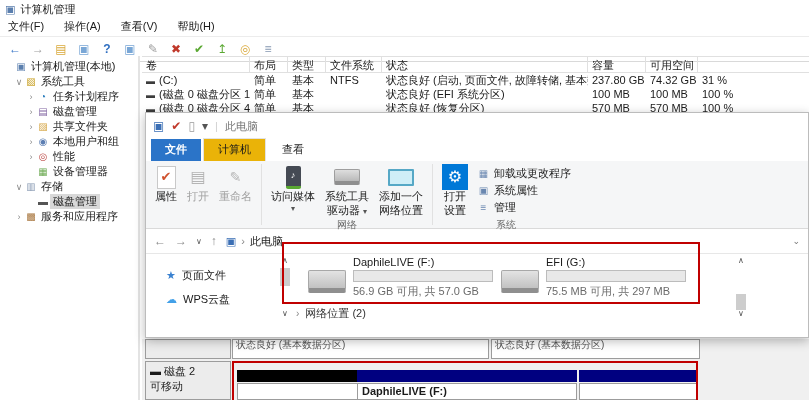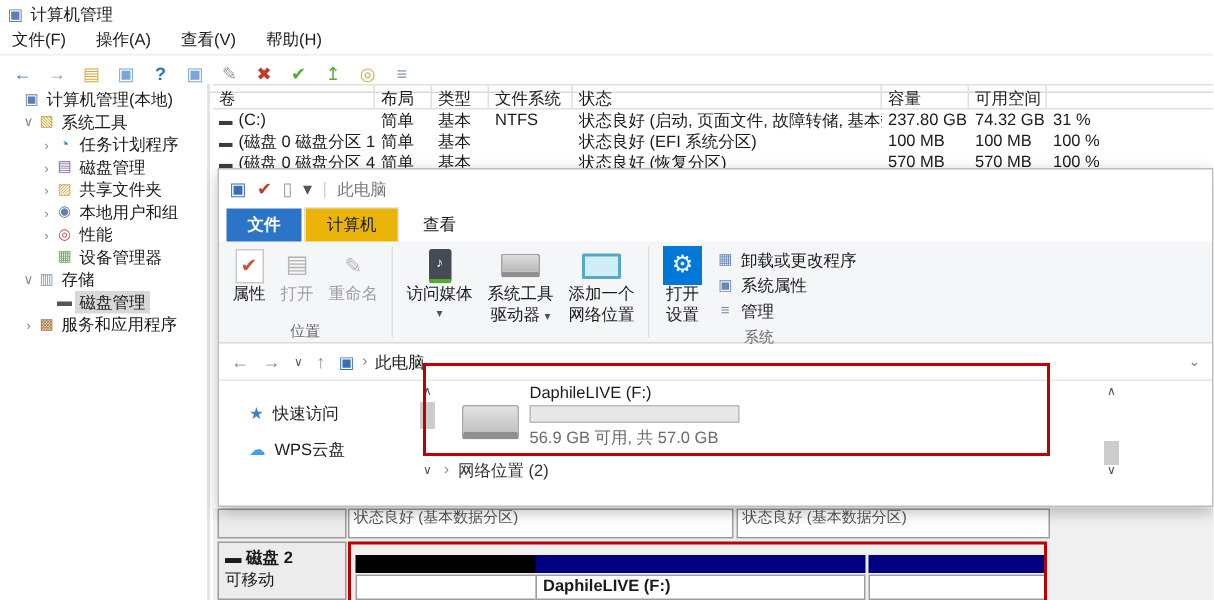--- a/index.html
+++ b/index.html
@@ -219,21 +219,21 @@
 <div class="abs disk-pane">
   <div class="dp-label" style="left:3px;top:0;width:86px;height:20px"></div>
   <div class="dp-block" style="left:90px;top:0;width:257px;height:20px">
     <div style="padding:0 3px;color:#555;font-size:10px;margin-top:-2px">状态良好 (基本数据分区)</div>
   </div>
   <div class="dp-block" style="left:349px;top:0;width:209px;height:20px">
     <div style="padding:0 3px;color:#555;font-size:10px;margin-top:-2px">状态良好 (基本数据分区)</div>
   </div>
 
   <div class="dp-label" style="left:3px;top:22px;width:86px;height:39px;padding:2px 4px">
-    <div style="font-weight:bold"><span>▬</span> <span>磁盘 2</span></div>
+    <div style="font-weight:normal"><span>▬</span> <span>磁盘 2</span></div>
     <div>可移动</div>
   </div>
   <div class="dp-bar" style="left: 95px; top: 31px; width: 121px; background: rgb(0, 0, 0);"></div>
   <div class="dp-block" style="left:95px;top:44px;width:121px;height:17px"></div>
   <div class="dp-bar" style="left: 215px; top: 31px; width: 220px; background: rgb(0, 0, 128);"></div>
   <div class="dp-block" style="left:215px;top:44px;width:220px;height:17px">
     <div style="padding:1px 4px;font-weight:bold">DaphileLIVE  (F:)</div>
   </div>
   <div class="dp-bar" style="left: 437px; top: 31px; width: 118px; background: rgb(0, 0, 128);"></div>
   <div class="dp-block" style="left:437px;top:44px;width:118px;height:17px"></div>
@@ -270,21 +270,20 @@
             </span>
           <span>打开</span>
         </div>
         <div class="rbtn disabled">
           <span class="ric">
               <span class="ic-rename">✎</span>
             </span>
           <span>重命名</span>
         </div>
       </div>
-      <div class="rg-label">位置</div>
     </div>
     <div class="rg-sep"></div>
     <div class="rg">
       <div class="rg-items">
         <div class="rbtn">
           <span class="ric">
               <span class="ic-media">♪</span>
             </span>
           <span>访问媒体</span>
           <span class="dd">▾</span>
@@ -297,20 +296,21 @@
           <span><span>驱动器</span> <span class="dd">▾</span></span>
         </div>
         <div class="rbtn">
           <span class="ric">
               <span class="ic-monitor"></span>
             </span>
           <span>添加一个</span>
           <span>网络位置</span>
         </div>
       </div>
+      <div class="rg-label">网络</div>
     </div>
     <div class="rg-sep"></div>
     <div class="rg">
       <div class="rg-items">
         <div class="rbtn">
           <span class="ric">
               <span class="ic-settings" style="background: rgb(0, 120, 215);">⚙</span>
             </span>
           <span>打开</span>
           <span>设置</span>
@@ -344,41 +344,49 @@
       <span style="color:#888">›</span>
       <span>此电脑</span>
     </span>
     <span style="margin-left:auto;color:#777;font-size:9px">⌄</span>
   </div>
 
   <div class="ex-content">
 
     <div class="np-item" style="left:20px;top:14px">
       <span style="color:#3b82d0">★</span>
-      <span>快速访问</span>
+      <span>页面文件</span>
     </div>
     <div class="np-item" style="left:20px;top:38px">
       <span style="color:#42a0e8">☁</span>
       <span>WPS云盘</span>
     </div>
 
     <div class="scrollbar" style="left:132px">
       <span>∧</span>
       <span class="sb-thumb" style="top:12px;height:18px"></span>
       <span>∨</span>
     </div>
 
     <div class="drive-tile" style="left:162px;top:2px">
       <span class="drive-ic"></span>
       <span class="drive-info">
         <span>DaphileLIVE (F:)</span>
         <span class="usage-bar"><span class="usage-fill" style="background: rgb(38, 160, 218); width: 1%;"></span></span>
         <span class="usage-text">56.9 GB 可用, 共 57.0 GB</span>
       </span>
     </div>
+    <div class="drive-tile" style="left:355px;top:2px">
+      <span class="drive-ic"></span>
+      <span class="drive-info">
+        <span>EFI (G:)</span>
+        <span class="usage-bar"><span class="usage-fill" style="background: rgb(38, 160, 218); width: 74%;"></span></span>
+        <span class="usage-text">75.5 MB 可用, 共 297 MB</span>
+      </span>
+    </div>
 
     <div class="net-group" style="left:150px;top:52px">
       <span class="chev">›</span>
       <span>网络位置 (2)</span>
     </div>
 
     <div class="scrollbar" style="left:588px">
       <span>∧</span>
       <span class="sb-thumb" style="top:38px;height:16px"></span>
       <span>∨</span>

